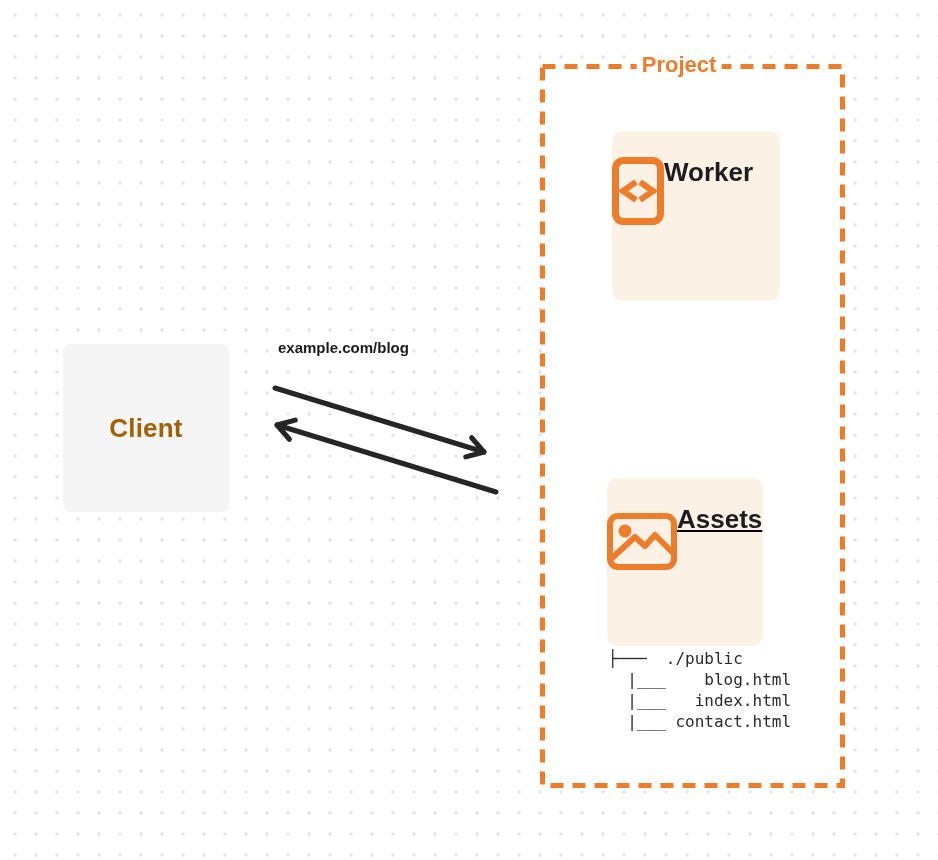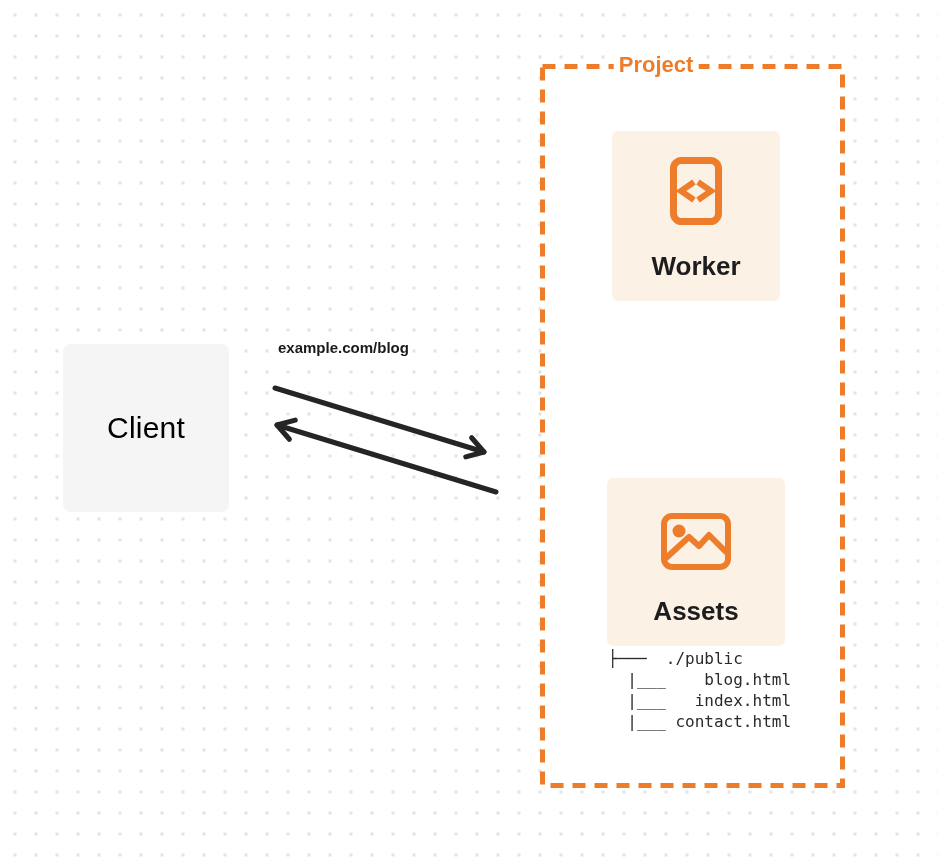--- a/index.html
+++ b/index.html
@@ -13,37 +13,37 @@
     background-position:4.5px 4.5px;
     font-family:"Liberation Sans", sans-serif;
   }
   .overlay{position:absolute;left:0;top:0;width:938px;height:860px;}
   .client-box{
     position:absolute;left:63px;top:344px;width:166px;height:168px;
     background:#f5f5f6;border-radius:8px;
     display:flex;align-items:center;justify-content:center;
   }
   .node-label{
-    font-size:30px;font-weight:normal;color:#000000;letter-spacing:.2px;
+    font-size:26px;font-weight:bold;color:#a16207;letter-spacing:.2px;
   }
   .request-label{
     position:absolute;left:278px;top:339px;
     font-size:15px;font-weight:bold;color:#1a1a1a;white-space:nowrap;
   }
   .project-label{
-    position:absolute;left:656px;top:65px;transform:translate(-50%,-50%);
+    position:absolute;left:679px;top:65px;transform:translate(-50%,-50%);
     background:#ffffff;padding:0 5px;
     font-size:22px;font-weight:bold;color:#ed7d2b;white-space:nowrap;
   }
   .card{
-    position:absolute;border-radius:6px;background:#fcf1e5;
-    display:flex;flex-direction:column;align-items:center;
+    position:absolute;border-radius:11px;background:#fcf1e5;
+    display:flex;
   }
   .card.worker{left:612px;top:131px;width:168px;height:170px;}
-  .card.assets{left:607px;top:478px;width:178px;height:168px;}
+  .card.assets{left:607px;top:478px;width:156px;height:168px;text-decoration:underline;}
   .card .icon{display:block;}
   .card.worker .icon{margin-top:26px;}
   .card.assets .icon{margin-top:35px;}
   .card-label{margin-top:26px;font-size:26px;font-weight:bold;color:#1d1d1f;}
   .tree{
     position:absolute;left:608px;top:648px;margin:0;
     font-family:"DejaVu Sans Mono", monospace;
     font-size:16px;line-height:21px;color:#2a2a2a;
   }
   .tree-line{white-space:pre;}

